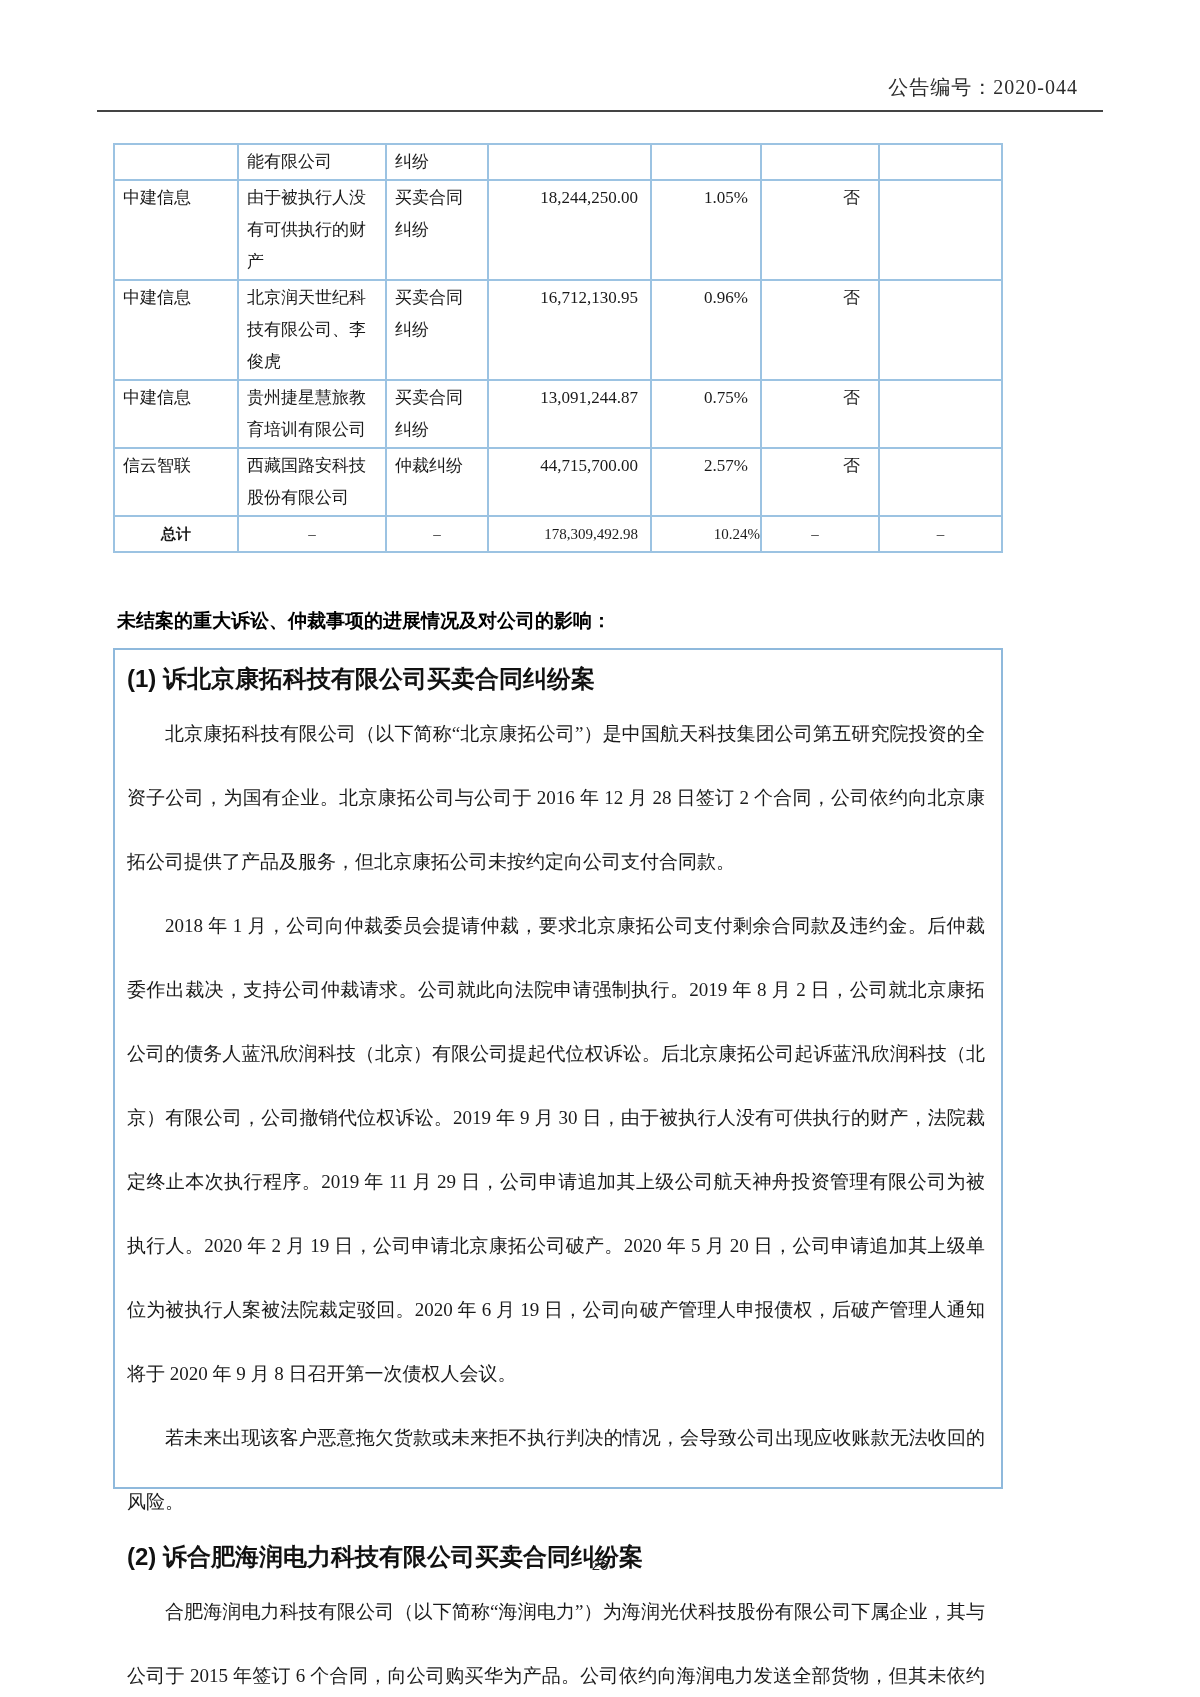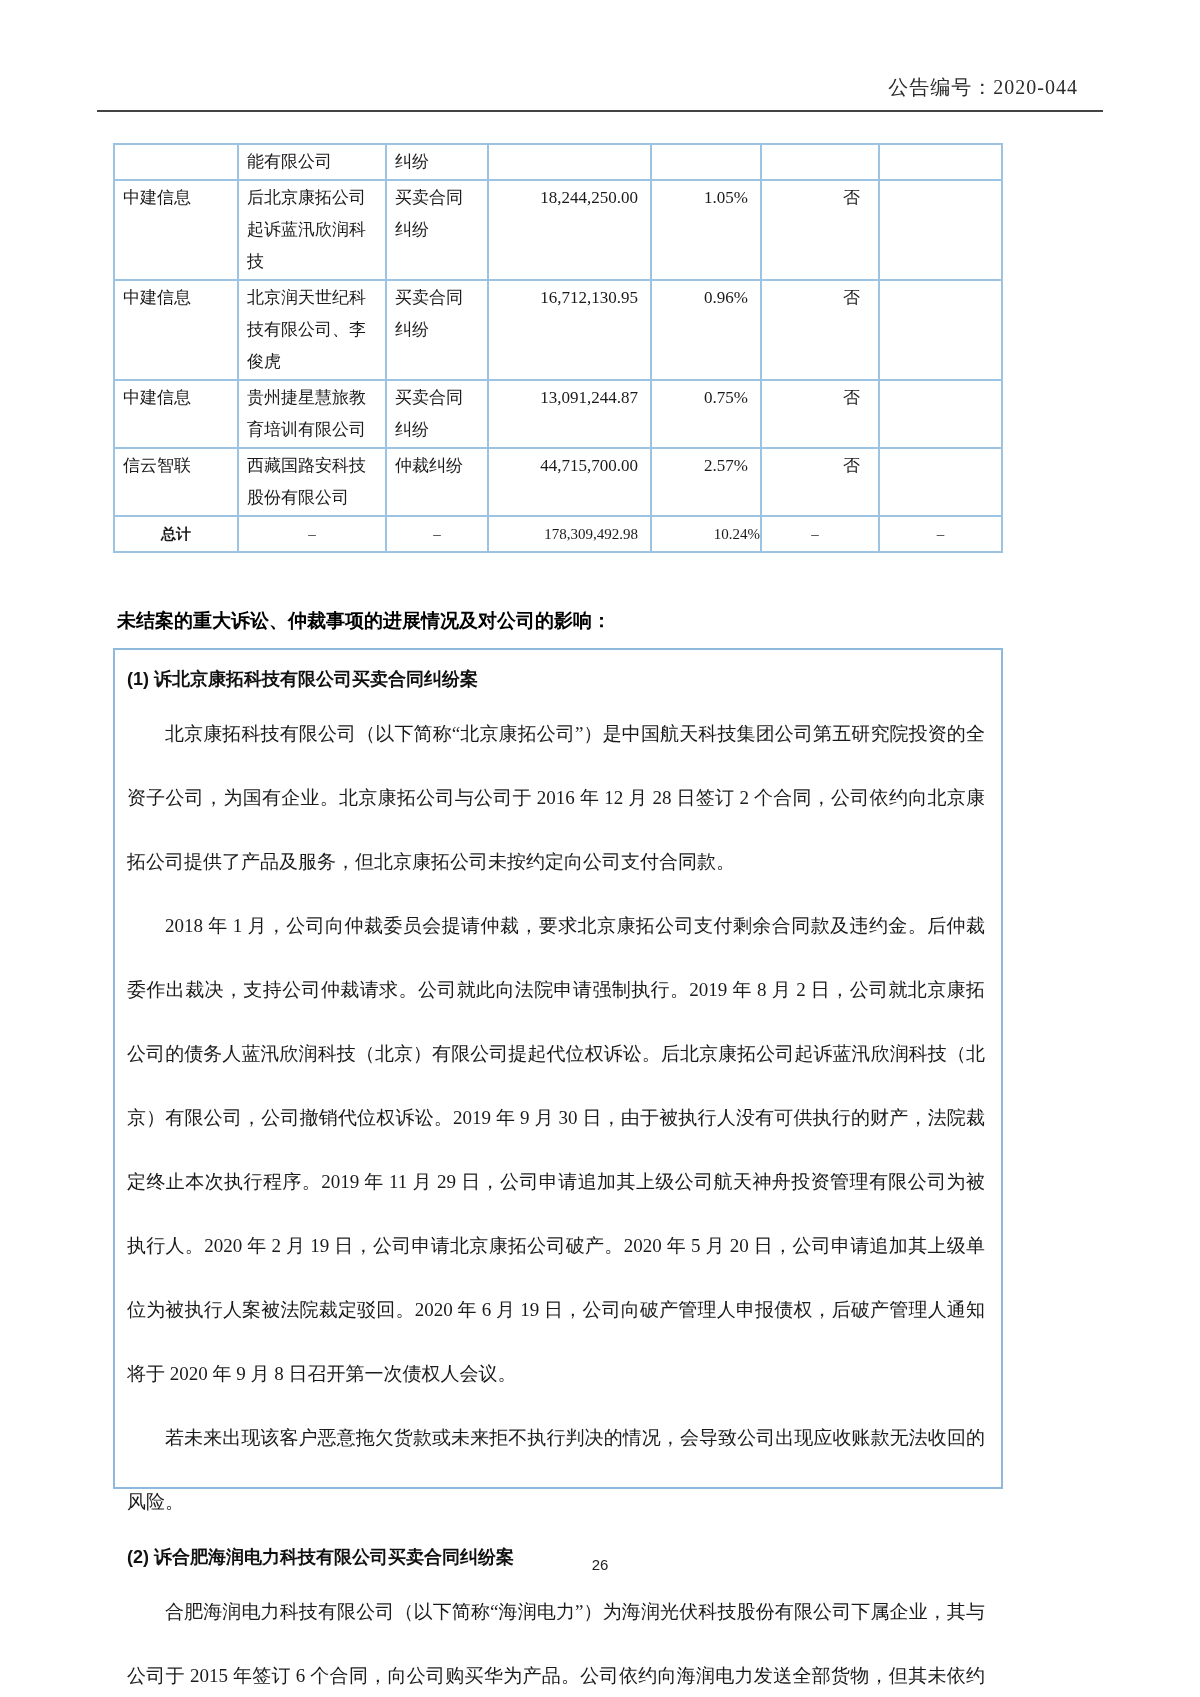--- a/index.html
+++ b/index.html
@@ -36,21 +36,21 @@
     position:absolute; top:608px; left:117px;
     font-size:19px; font-weight:bold; color:#000000;
     font-family:"Liberation Sans", sans-serif;
   }
   .case-box {
     position:absolute; top:648px; left:113px; width:890px; height:841px;
     border:2px solid #8fb9dc; box-sizing:border-box;
     padding:6px 16px 0 12px;
   }
   .case-title {
-    font-size:18px; font-weight:bold; line-height:46px; color:#111;
+    font-size:24px; font-weight:bold; line-height:46px; color:#111;
     font-family:"Liberation Sans", sans-serif; margin:0;
   }
   .body-para {
     font-size:19px; line-height:64px; margin:0;
     text-align:justify; text-indent:2em; color:#1a1a1a;
   }
   .page-number {
     position:absolute; top:1556px; left:0; width:100%;
     text-align:center; font-size:15px; color:#222;
     font-family:"Liberation Sans", sans-serif;
@@ -77,21 +77,21 @@
       <td class="c0"></td>
       <td class="c1">能有限公司</td>
       <td class="c2">纠纷</td>
       <td class="c3"></td>
       <td class="c4"></td>
       <td class="c5"></td>
       <td class="c6"></td>
     </tr>
     <tr>
       <td class="c0">中建信息</td>
-      <td class="c1">后北京康拓公司起诉蓝汛欣润科技</td>
+      <td class="c1">由于被执行人没有可供执行的财产</td>
       <td class="c2">买卖合同纠纷</td>
       <td class="c3">18,244,250.00</td>
       <td class="c4">1.05%</td>
       <td class="c5">否</td>
       <td class="c6"></td>
     </tr>
     <tr>
       <td class="c0">中建信息</td>
       <td class="c1">北京润天世纪科技有限公司、李俊虎</td>
       <td class="c2">买卖合同纠纷</td>

